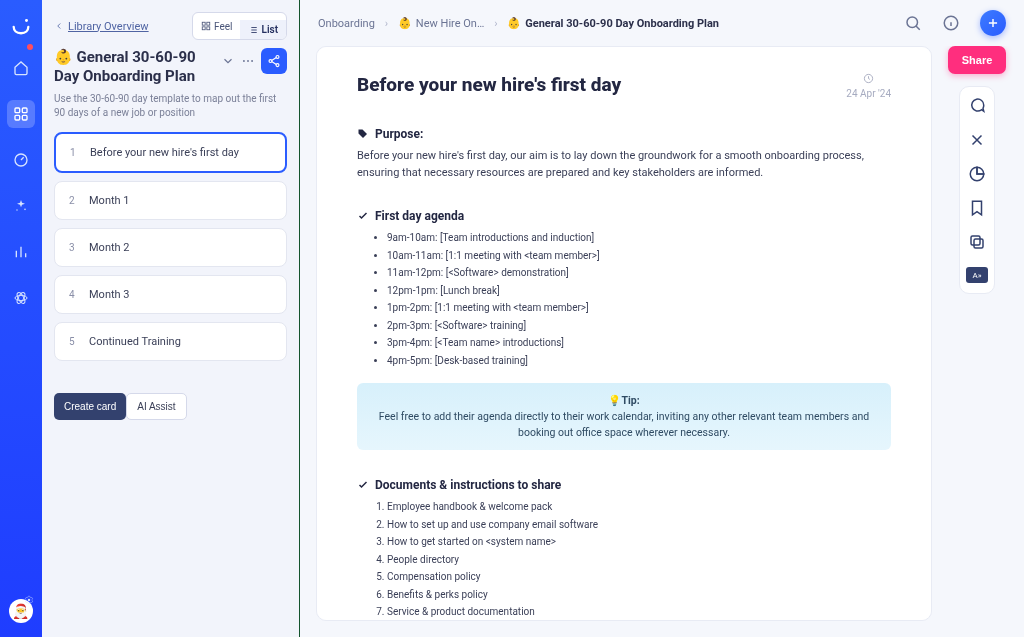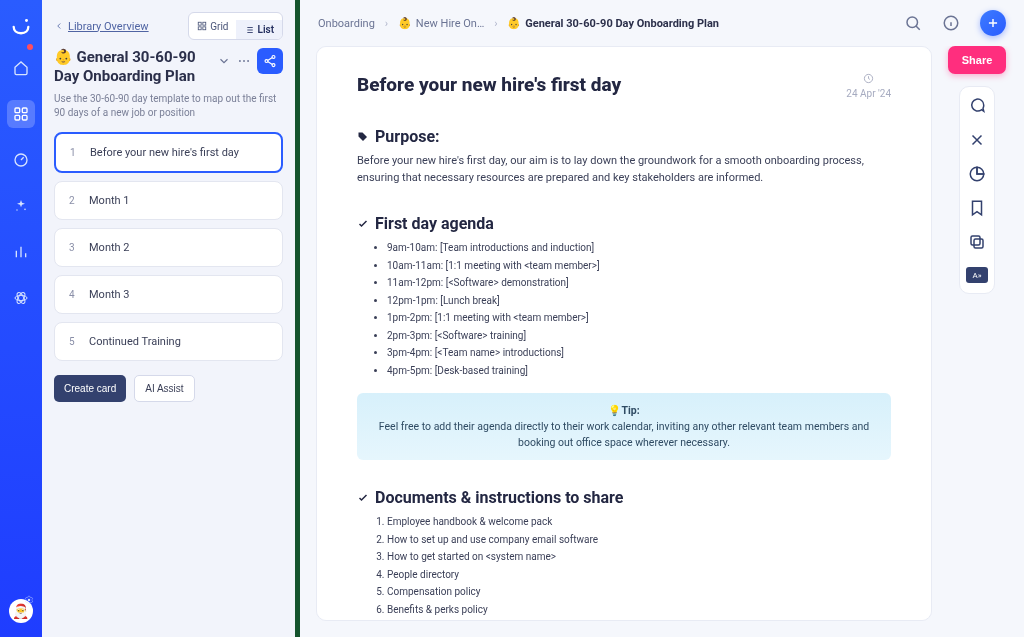--- a/index.html
+++ b/index.html
@@ -34,21 +34,21 @@
 .rail .rail-icon.active { background: rgba(255,255,255,0.22); color:#fff; }
 .rail .notif-dot { position:absolute; top:44px; right:9px; width:6px;height:6px;border-radius:50%;background:#ff4d5e;}
 .rail .bottom { margin-top:auto; margin-bottom:14px; display:flex; flex-direction:column; align-items:center; gap:4px;}
 .rail .avatar { width:24px;height:24px;border-radius:50%; background:#fff; display:flex;align-items:center;justify-content:center; font-size:14px;}
 .rail .gear { position:absolute; bottom:32px; right:8px; width:10px;height:10px; }
 
 
 .left-panel {
   width: 258px;
   background:#f2f4fb;
-  border-right:5px solid #14532d;
+  border-right:1px solid #14532d;
   padding: 12px 12px 0 12px;
   display:flex;
   flex-direction:column;
 }
 .lp-top { display:flex; align-items:center; justify-content:space-between; margin-bottom:8px;}
 .lp-top a { font-size:11px; color:#5064a3; text-decoration:underline; display:flex; align-items:center; gap:4px;}
 .view-toggle { display:flex; border:1px solid #d5d9ea; border-radius:6px; overflow:hidden; font-size:10px; background:#fff;}
 .view-toggle .vt { padding:4px 8px; display:flex; align-items:center; gap:3px; cursor:pointer; color:#4a5578;}
 .view-toggle .vt.active { background:#eef1fb; color:#253060; font-weight:600;margin-top:7px;}
 
@@ -63,21 +63,21 @@
 
 .card-list { display:flex; flex-direction:column; gap:8px;}
 .card-item {
   background:#fff; border:1px solid #e3e6f0; border-radius:8px;
   padding:12px 14px; display:flex; align-items:center; gap:12px;
   font-size:11px; color:#3a3f57; cursor:pointer;
 }
 .card-item .num { font-size:10px; color:#8a8fa8; width:8px;}
 .card-item.active { border:2px solid #2a5cff; }
 
-.lp-actions { display:flex; gap:8px; margin-top:14px;}
+.lp-actions { display:flex; margin-top:32px;}
 .btn-primary { background:#33416e; color:#fff; font-size:10px; padding:5px 10px; border-radius:5px; border:none; cursor:pointer;}
 .btn-outline { background:#fff; border:1px solid #d5d9ea; color:#3a3f57; font-size:10px; padding:7px 10px; border-radius:5px; cursor:pointer;}
 
 
 .main { flex:1; display:flex; flex-direction:column;}
 .topbar { height:46px; display:flex; align-items:center; padding:0 18px; gap:6px; font-size:11px; color:#6b7494;text-align:center;}
 .crumb { display:flex; align-items:center; gap:4px; cursor:pointer;}
 .crumb-sep { color:#b2b7cc; margin:0 4px;}
 .crumb.bold { color:#2b2f4a; font-weight:700;}
 .topbar .spacer { flex:1;}
@@ -89,21 +89,21 @@
   flex:1; background:#fff; border:1px solid #e8ebf4; border-radius:10px;
   padding:26px 40px 18px 40px; overflow-y:auto; position:relative;
   max-height: 575px;
 }
 .doc::-webkit-scrollbar{width:6px;} .doc::-webkit-scrollbar-thumb{background:#d5d9ea;border-radius:3px;}
 
 .doc-head { display:flex; justify-content:space-between; align-items:flex-start; margin-bottom:24px;}
 .doc-title { font-size:19px; font-weight:800; color:#232742;}
 .doc-date { font-size:10px; color:#a6abc0; display:flex; align-items:center; gap:4px;flex-direction:column;}
 
-.sec-label { font-weight:700; font-size:16px; color:#232742; display:flex; align-items:center; gap:6px; margin-bottom:6px; margin-top:28px;}
+.sec-label { font-weight:700; font-size:12px; color:#232742; display:flex; align-items:center; gap:6px; margin-bottom:6px; margin-top:28px;}
 .sec-label .sicon { width:12px; height:12px; color:#232742;}
 .body-text { font-size:11px; color:#3a3f57; line-height:1.55;}
 
 ul.agenda, ol.docs { padding-left: 30px; margin-top:4px;}
 ul.agenda li, ol.docs li { font-size:10px; color:#3a3f57; line-height:1.75;}
 
 .tip {
   background: linear-gradient(180deg,#d7f0fb,#e6f6fd);
   border-radius:6px; padding:10px 18px; margin-top:14px;
   font-size:10.5px; color:#2f4b63; text-align:center; line-height:1.5;
@@ -188,21 +188,21 @@
         <span>Library Overview</span>
       </a>
       <div class="view-toggle">
         <div class="vt">
           <svg viewBox="0 0 24 24" width="10" height="10" fill="none" stroke="currentColor" stroke-width="2">
               <rect x="3" y="3" width="7" height="7"></rect>
               <rect x="14" y="3" width="7" height="7"></rect>
               <rect x="3" y="14" width="7" height="7"></rect>
               <rect x="14" y="14" width="7" height="7"></rect>
             </svg>
-          <span>Grid</span>
+          <span>Feel</span>
         </div>
         <div class="vt active">
           <svg viewBox="0 0 24 24" width="10" height="10" fill="none" stroke="currentColor" stroke-width="2">
               <path d="M8 6h13M8 12h13M8 18h13M3 6h.01M3 12h.01M3 18h.01"></path>
             </svg>
           <span>List</span>
         </div>
       </div>
     </div>
 

